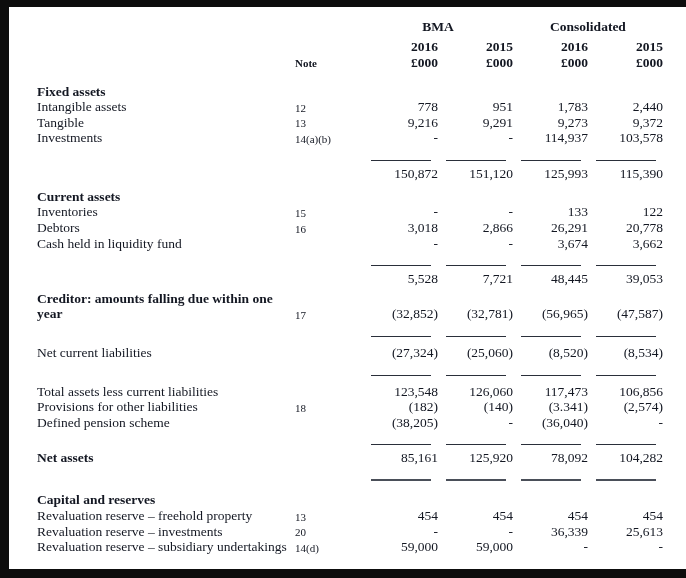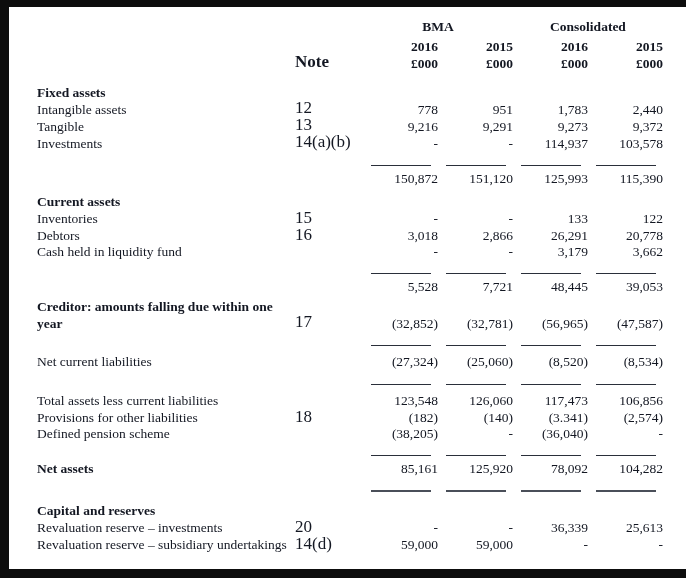--- a/index.html
+++ b/index.html
@@ -41,21 +41,21 @@
     padding: 0;
     vertical-align: bottom;
     white-space: nowrap;
   }
   
   col.c-label { width: 258px; }
   col.c-note  { width: 68px;  }
   col.c-num   { width: 75px;  }
 
   td.label   { text-align: left; padding-left: 2px; }
-  td.note    { text-align: left; padding-left: 6px; font-size: 17px; }
+  td.note    { text-align: left; padding-left: 6px; font-size: 11px; }
   td.num     { text-align: right; padding-right: 7px; }
 
   tr.row > td { height: 15.6px; }
 
   .bold { font-weight: bold; }
 
   
   tr.heading > td { height: 16px; }
 
   
@@ -223,21 +223,21 @@
           <td class="num">3,018</td>
           <td class="num">2,866</td>
           <td class="num">26,291</td>
           <td class="num">20,778</td>
         </tr>
         <tr class="row">
           <td class="label">Cash held in liquidity fund</td>
           <td class="note"></td>
           <td class="num">-</td>
           <td class="num">-</td>
-          <td class="num">3,179</td>
+          <td class="num">3,674</td>
           <td class="num">3,662</td>
         </tr>
 
         <tr class="sp7">
             <td colspan="6"></td>
           </tr>
         <tr class="rule-row">
           <td></td>
             <td></td>
           <td class="num">
@@ -425,20 +425,28 @@
         <tr class="row heading">
           <td class="label bold">Capital and reserves</td>
           <td class="note"></td>
             <td class="num"></td>
             <td class="num"></td>
             <td class="num"></td>
             <td class="num"></td>
         </tr>
 
         <tr class="row">
+          <td class="label">Revaluation reserve – freehold property</td>
+          <td class="note">13</td>
+          <td class="num">454</td>
+          <td class="num">454</td>
+          <td class="num">454</td>
+          <td class="num">454</td>
+        </tr>
+        <tr class="row">
           <td class="label">Revaluation reserve – investments</td>
           <td class="note">20</td>
           <td class="num">-</td>
           <td class="num">-</td>
           <td class="num">36,339</td>
           <td class="num">25,613</td>
         </tr>
         <tr class="row">
           <td class="label">Revaluation reserve – subsidiary undertakings</td>
           <td class="note">14(d)</td>

